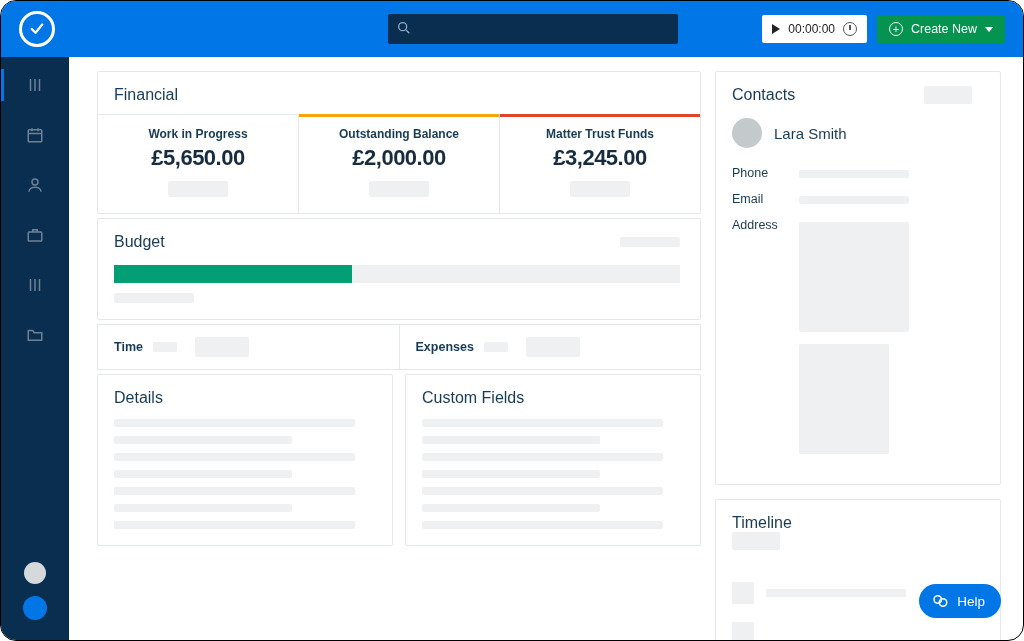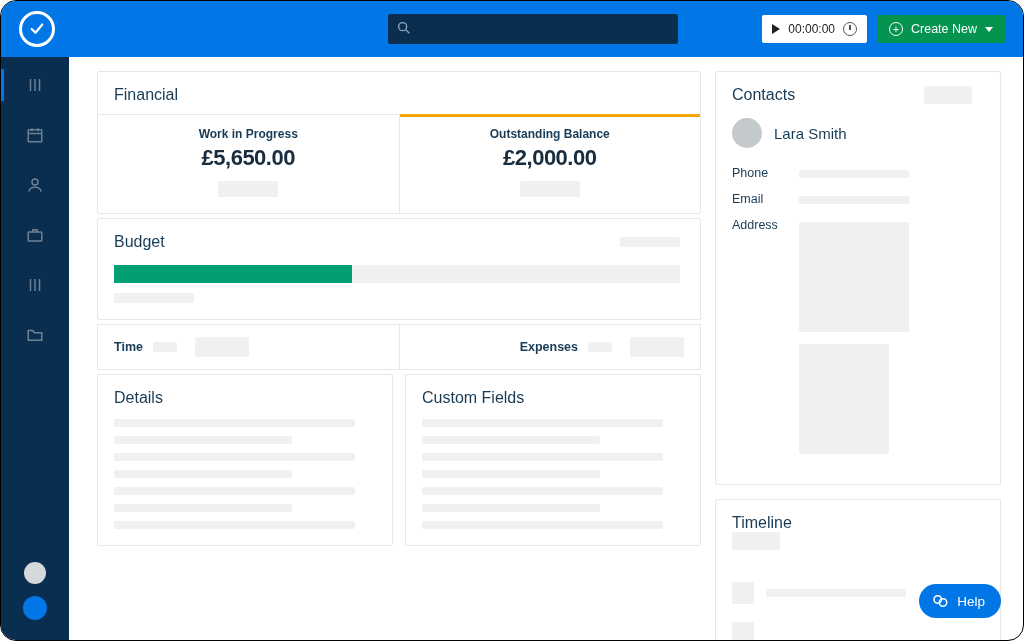--- a/index.html
+++ b/index.html
@@ -71,21 +71,21 @@
   .ph { background:#eef0f1; border-radius:2px; }
   .fin-ph { width: 60px; height: 16px; margin: 10px auto 0 auto; }
   .budget { padding: 14px 20px 16px 16px; }
   .budget-top { display:flex; justify-content:space-between; align-items:center; margin-bottom:14px; }
   .budget-top .ph { width:60px; height:10px; }
   .progress { height:18px; background:#eef0f1; position:relative; }
   .progress .fill { position:absolute; left:0; top:0; bottom:0; background:#029e74; }
   .budget .ph2 { width:80px; height:10px; margin-top:10px; }
   .te-row { display:flex; border:1px solid #e5e8ea; }
   .te-col { flex:1; padding:12px 16px; display:flex; align-items:center; gap:10px; }
-  .te-col + .te-col { border-left:1px solid #e5e8ea;justify-content:flex-end; }
+  .te-col + .te-col { border-left:1px solid #e5e8ea; }
   .te-label { font-size:12.5px; color:#183b56; font-weight:600; }
   .te-ph1 { width:24px; height:10px; }
   .te-ph2 { width:54px; height:20px; margin-left:8px; }
   .two-cards { display:flex; gap:12px; }
   .two-cards .card { flex:1; padding: 14px 16px 16px 16px; }
   .lines { margin-top:12px; display:flex; flex-direction:column; gap:9px; }
   .lines .ph { height:8px; }
   .lines .w90 { width:92%; }
   .lines .w70 { width:68%; }
   .contacts { padding: 14px 28px 18px 16px; }
@@ -202,20 +202,26 @@
                 <div class="fin-label">Work in Progress</div>
                 <div class="fin-value">£5,650.00</div>
                 <div class="ph fin-ph"></div>
               </div>
               <div class="fin-col">
                 <div class="accent" style="background:#f6a609"></div>
                 <div class="fin-label">Outstanding Balance</div>
                 <div class="fin-value">£2,000.00</div>
                 <div class="ph fin-ph"></div>
               </div>
+              <div class="fin-col">
+                <div class="accent" style="background:#e0452c"></div>
+                <div class="fin-label">Matter Trust Funds</div>
+                <div class="fin-value">£3,245.00</div>
+                <div class="ph fin-ph"></div>
+              </div>
             </div>
           </div>
 
           <div class="card budget">
             <div class="budget-top">
               <div class="card-title">Budget</div>
               <div class="ph"></div>
             </div>
             <div class="progress">
               <div class="fill" id="budget-fill" style="width: 42%;"></div>

